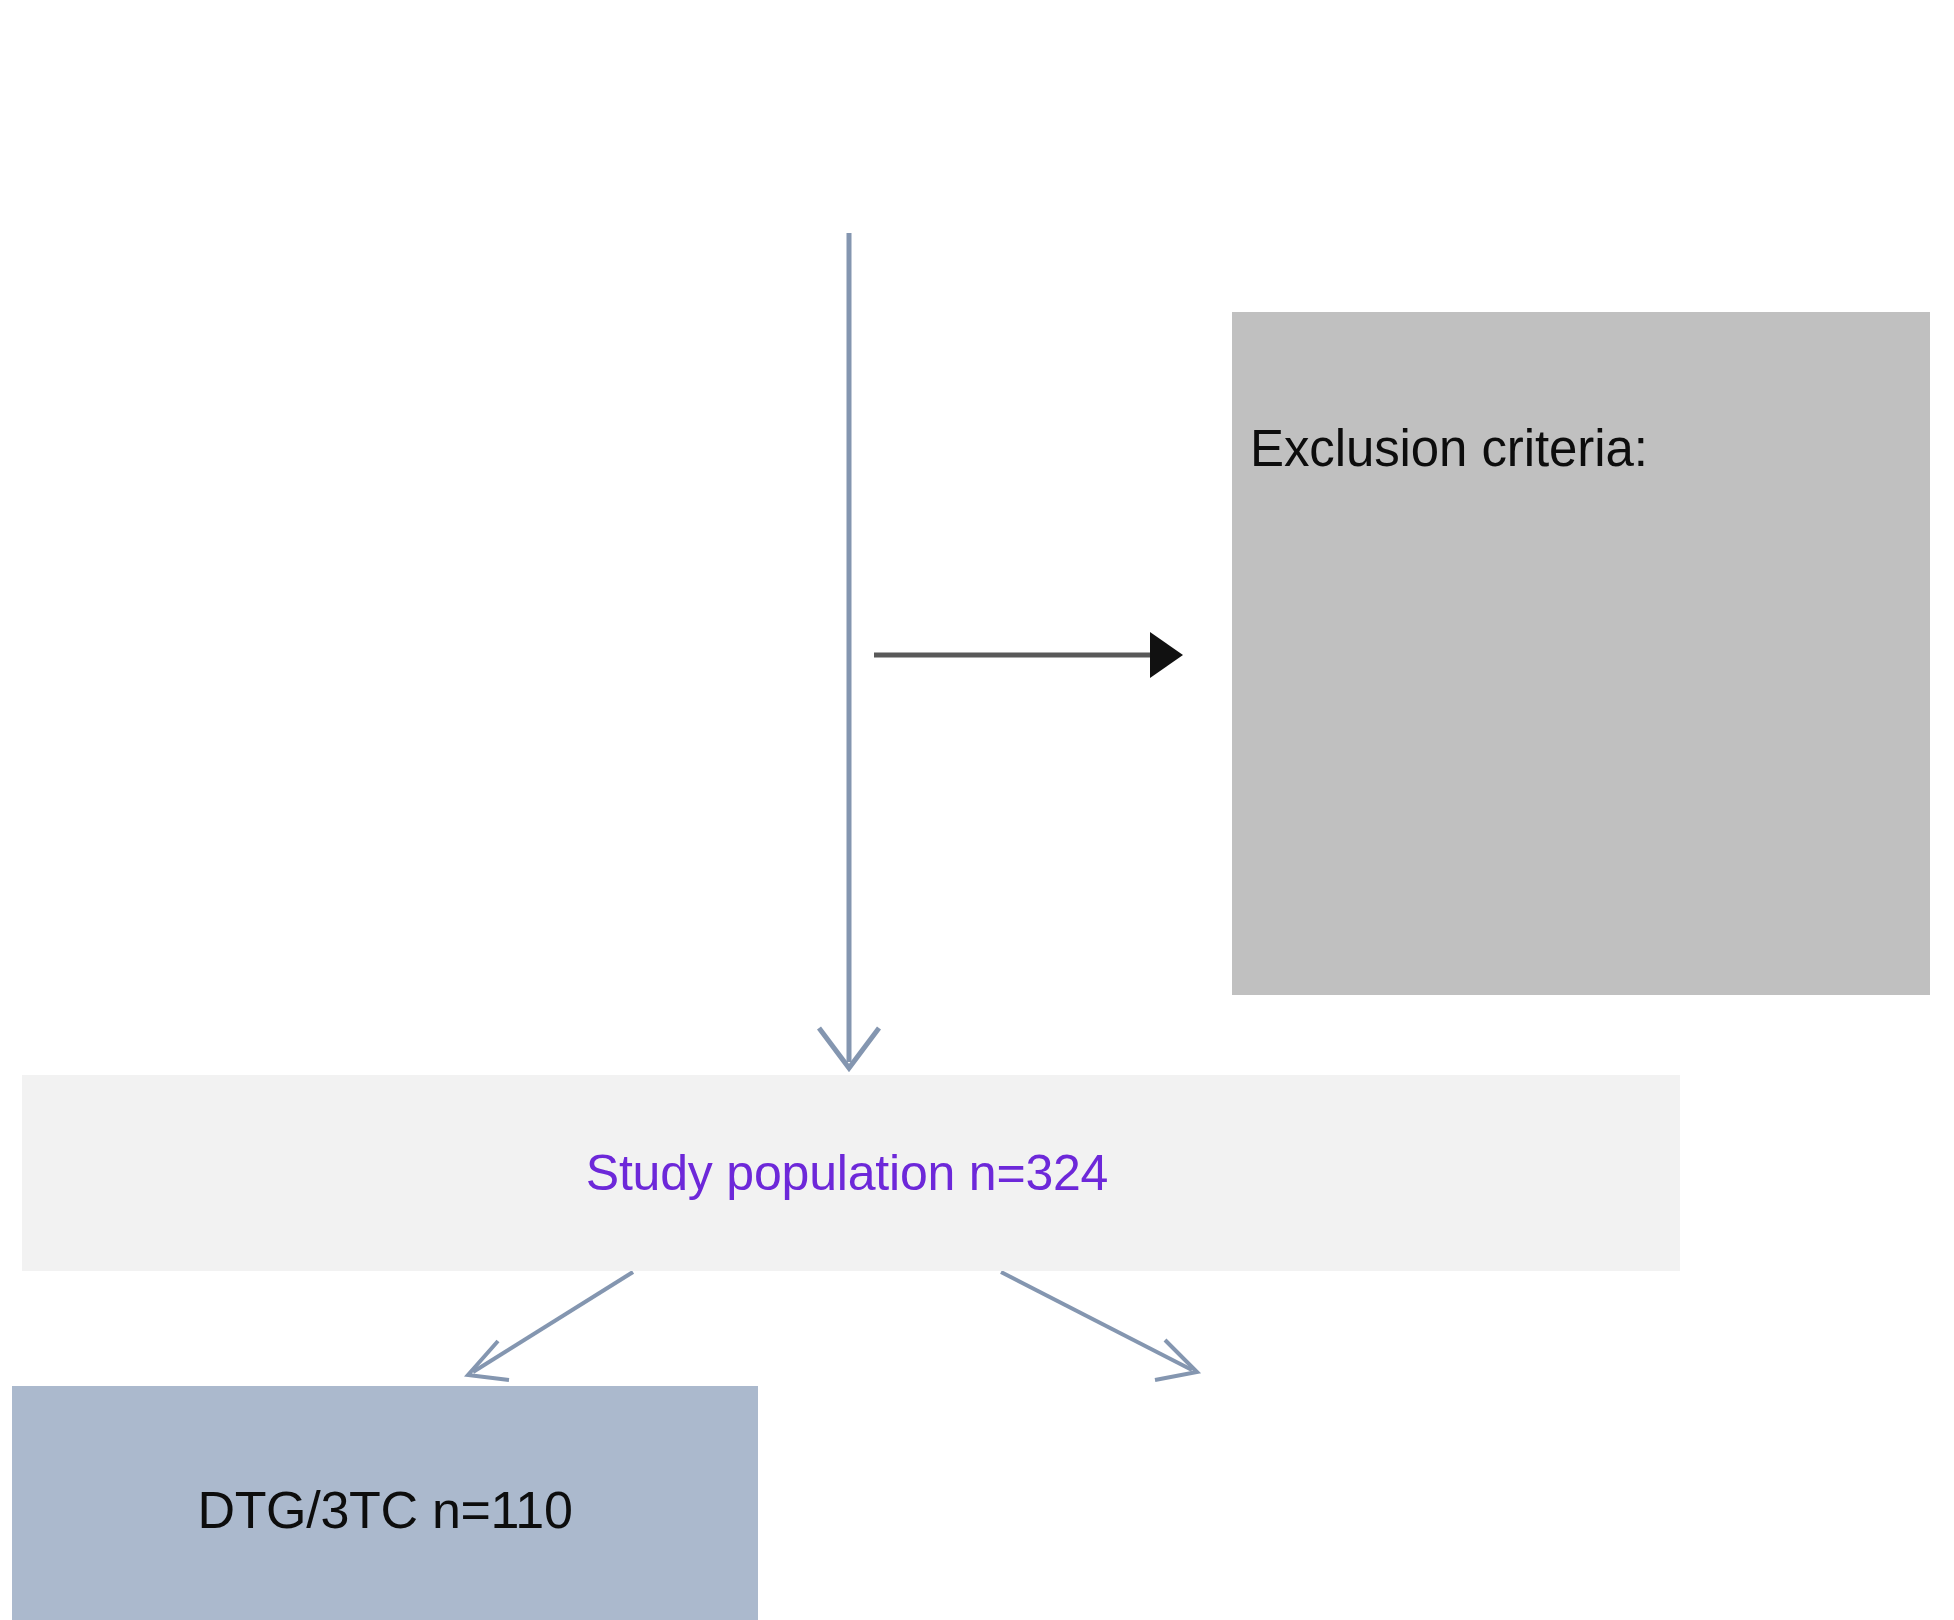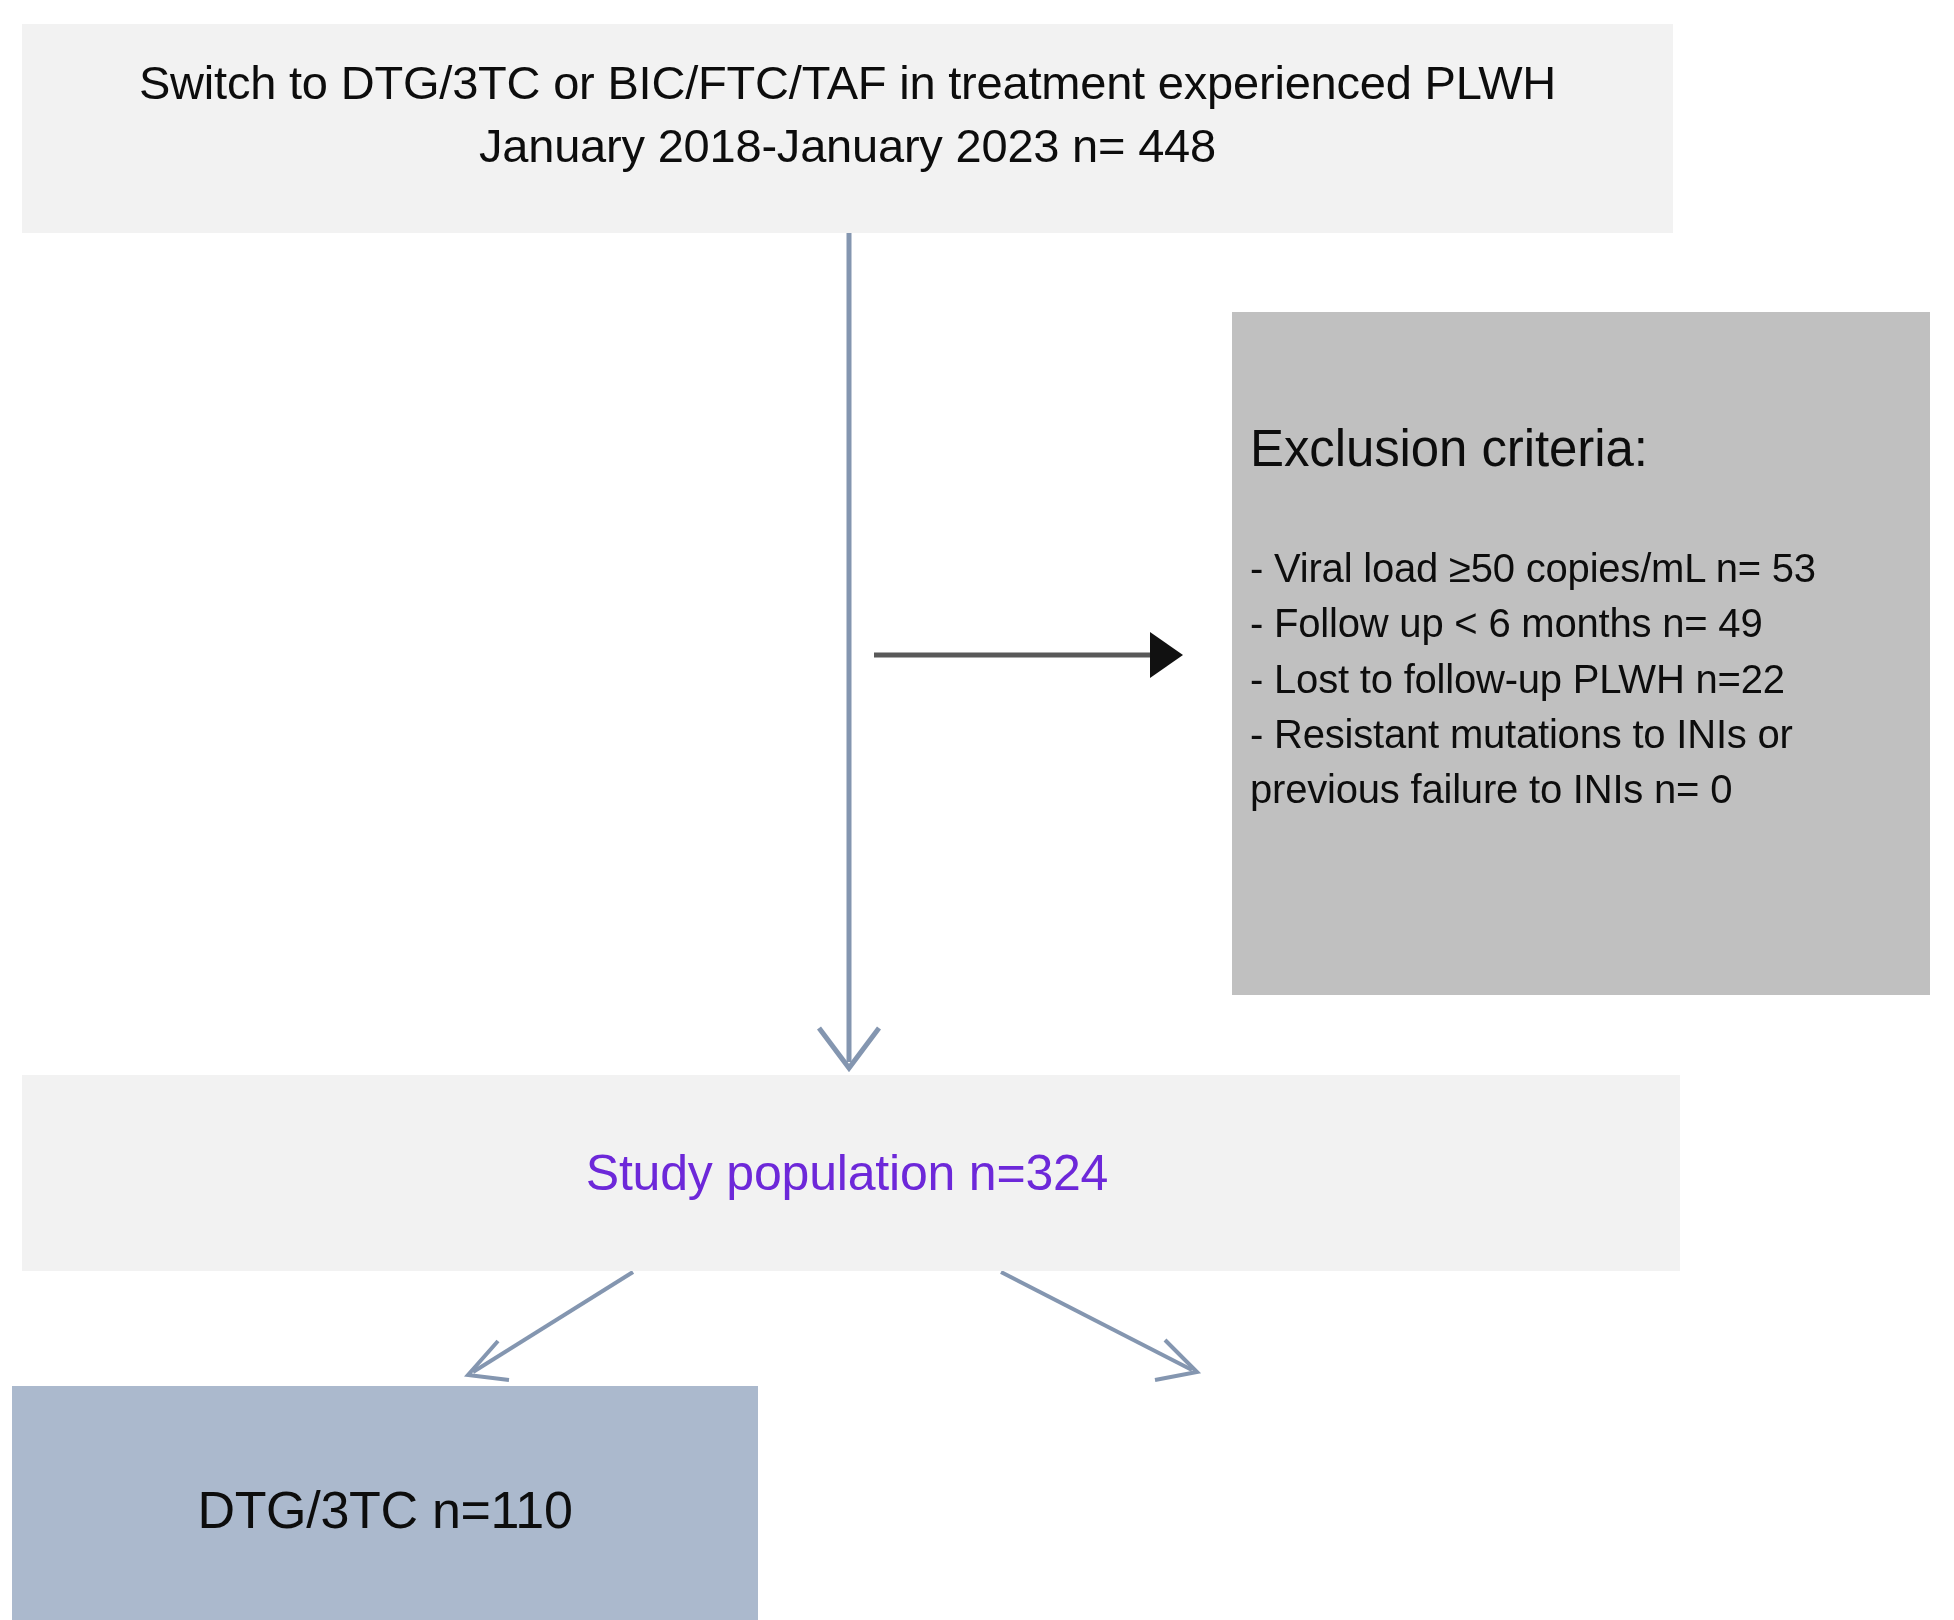--- a/index.html
+++ b/index.html
@@ -140,32 +140,23 @@
       <line x1="633" y1="1272" x2="473" y2="1372" stroke="#8496b0" stroke-width="4"></line>
       <polyline points="498,1341 468,1375 509,1380" fill="none" stroke="#8496b0" stroke-width="4" stroke-linecap="butt" stroke-linejoin="miter"></polyline>
     </g>
 
     <g>
       <line x1="1001" y1="1272" x2="1192" y2="1370" stroke="#8496b0" stroke-width="4"></line>
       <polyline points="1165,1340 1197,1372 1155,1380" fill="none" stroke="#8496b0" stroke-width="4" stroke-linecap="butt" stroke-linejoin="miter"></polyline>
     </g>
   </svg>
 
-  <div class="node" id="top-box">
-    <div class="txt">Switch to DTG/3TC or BIC/FTC/TAF in treatment experienced PLWH
-January 2018-January 2023 n= 448</div>
-  </div>
 
   <div class="node" id="exclusion-box">
     <div class="heading">Exclusion criteria:</div>
-    <div class="crit-list">- Viral load ≥50 copies/mL n= 53
-- Follow up &lt; 6 months n= 49
-- Lost to follow-up PLWH n=22
-- Resistant mutations to INIs or
-previous failure to INIs n= 0</div>
   </div>
 
   <div class="node" id="study-box">
     <div class="txt">Study population n=324</div>
   </div>
 
   <div class="node arm-box" id="arm-left">
     <div class="txt">DTG/3TC n=110</div>
   </div>
 

